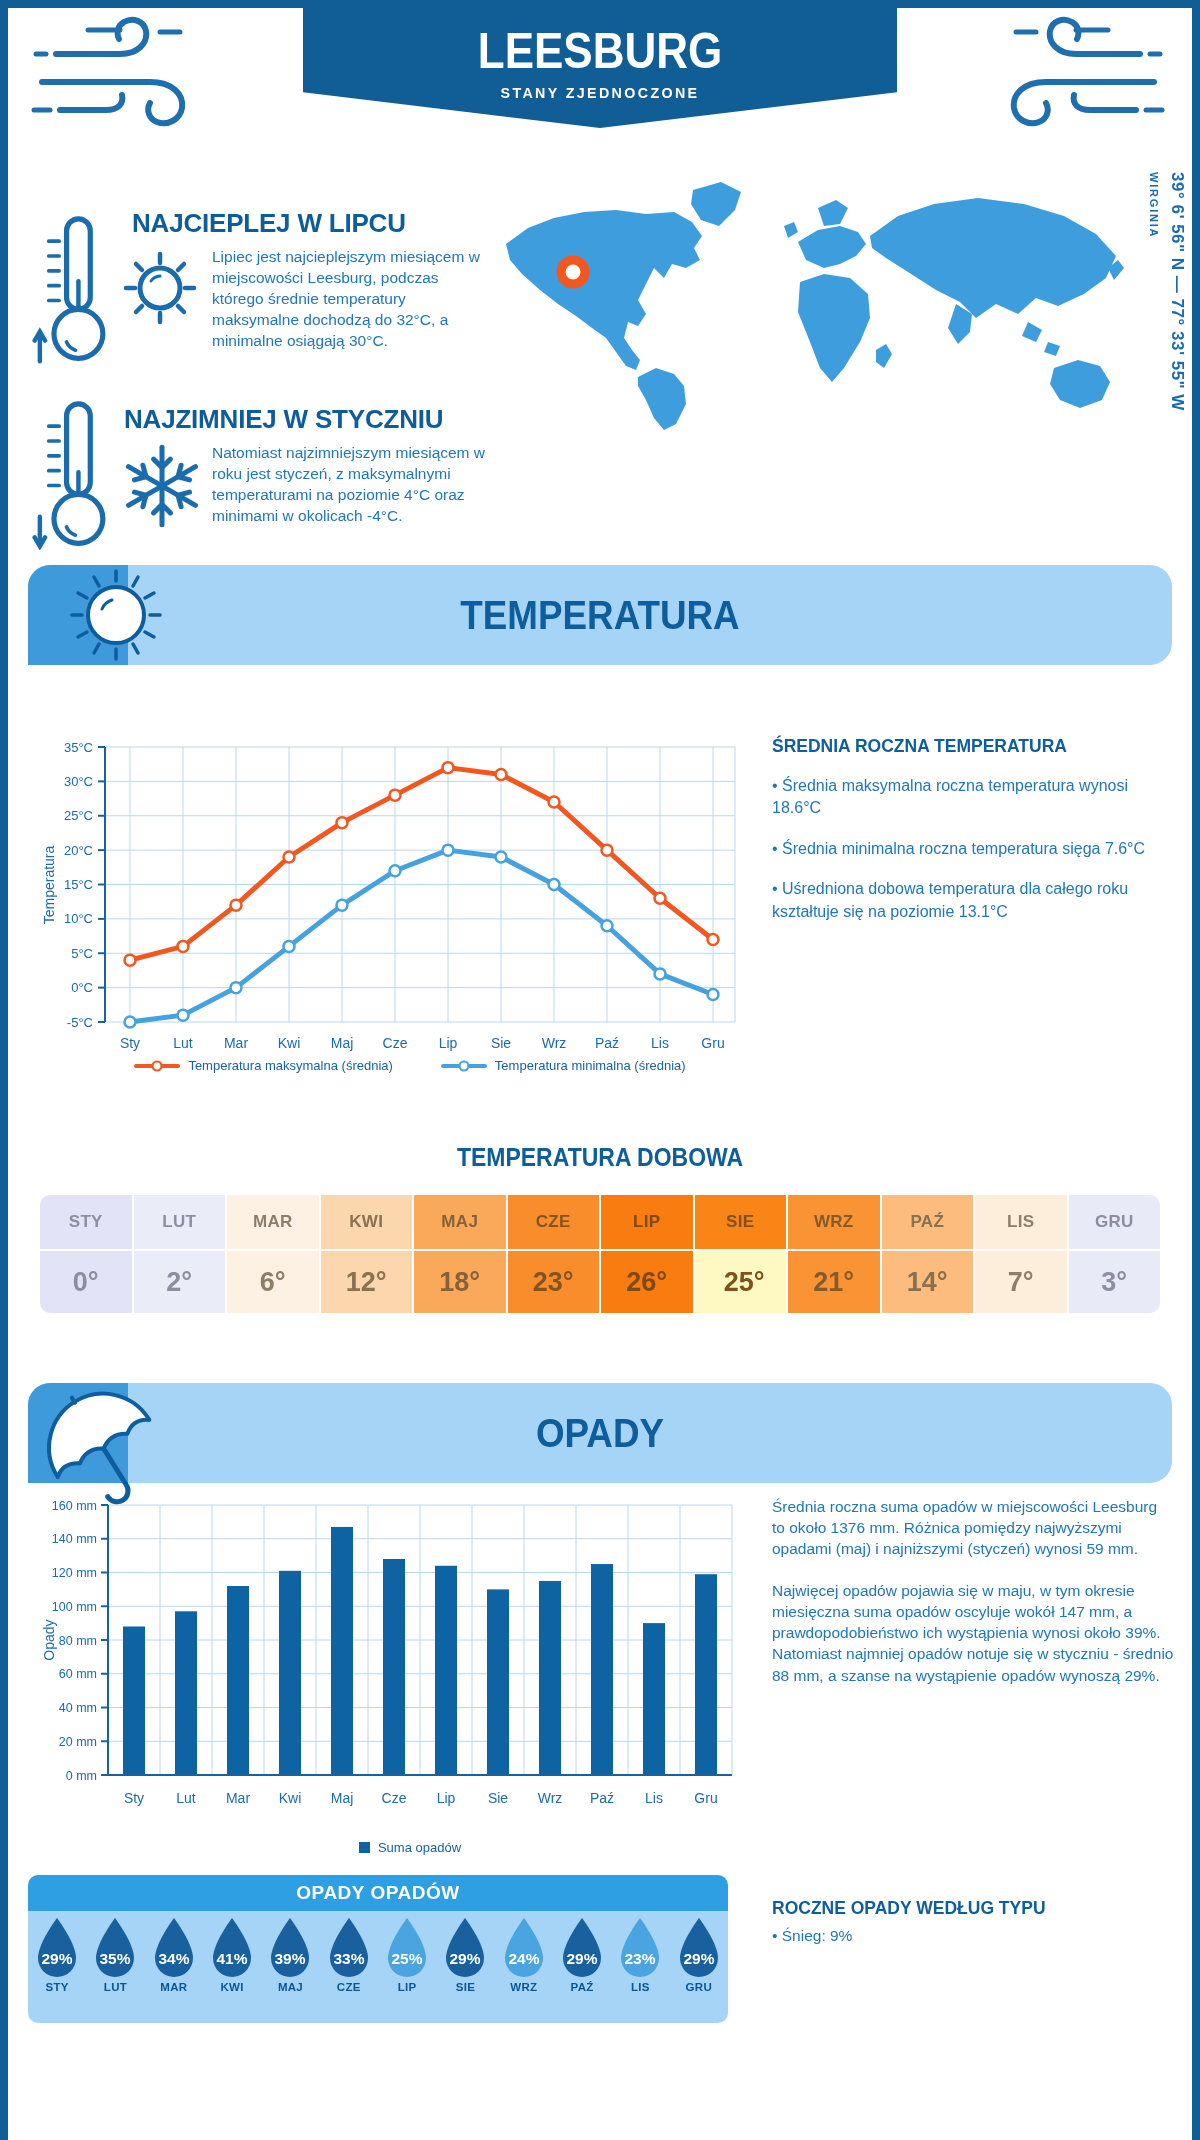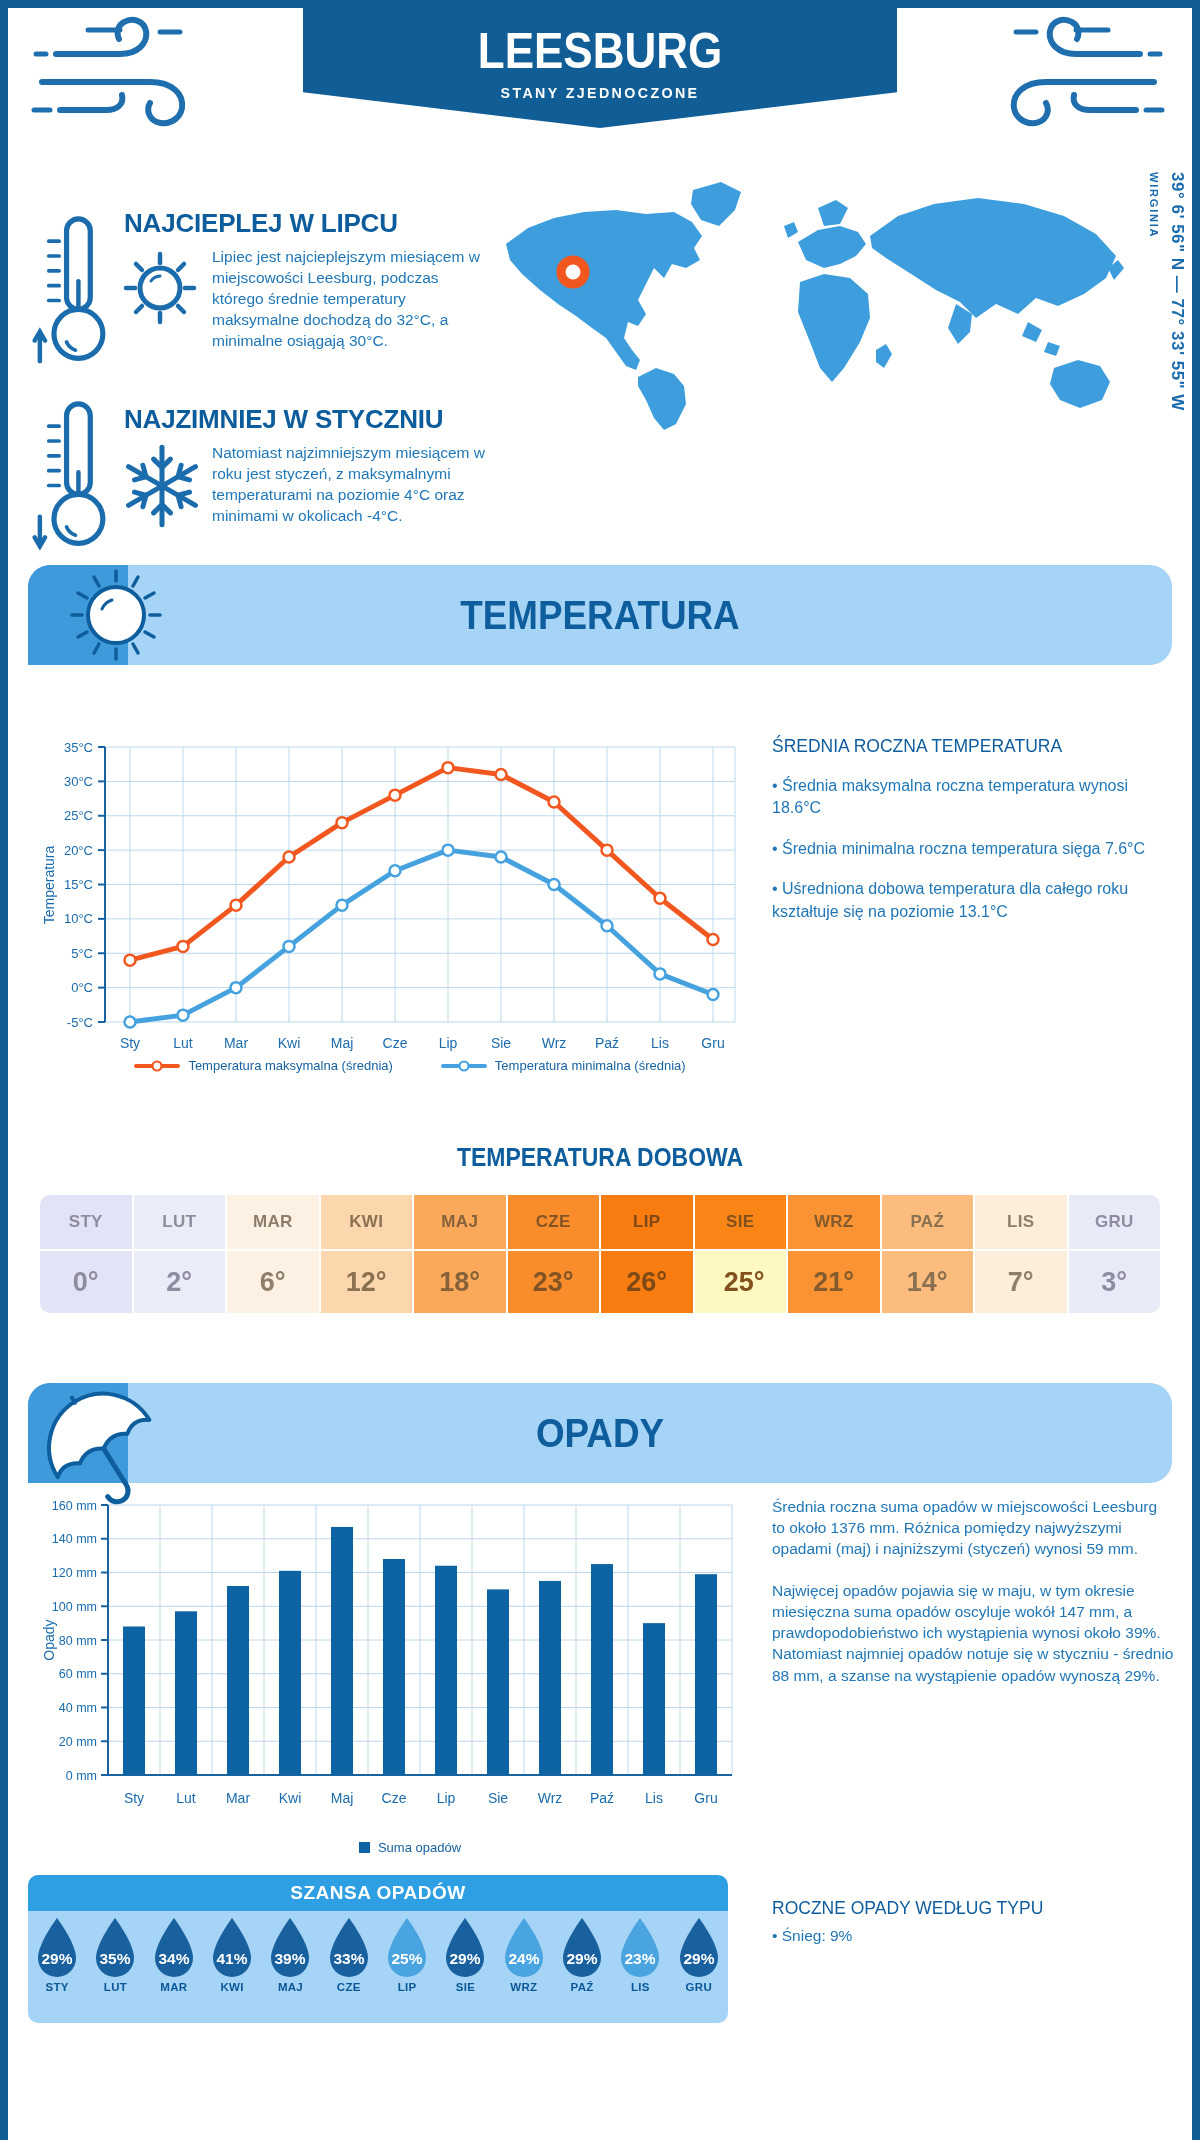--- a/index.html
+++ b/index.html
@@ -43,21 +43,21 @@
   #rain-chart{top:1490px;}
   .legend{position:absolute;left:40px;width:740px;display:flex;justify-content:center;gap:48px;
     font-size:13px;color:#17629f;align-items:center;}
   #legend-temp{top:1058px;}
   #legend-rain{top:1840px;}
   .legend-item{display:flex;align-items:center;gap:8px;}
   .legend-sq{width:11px;height:11px;background:#0e63a3;display:inline-block;}
 
   
   .col-r{position:absolute;left:772px;width:402px;color:#1f77b6;}
-  .col-title{font-size:17.5px;font-weight:400;color:#0e5d9c;margin:0 0 4px;}
+  .col-title{font-size:17.5px;font-weight:700;color:#0e5d9c;margin:0 0 4px;}
   .bullet{font-size:16px;line-height:1.4;margin:18px 0 0;}
   .bullet:before{content:"• ";}
   .para{font-size:15.5px;line-height:1.37;margin:0 0 20px;}
   .type-bullet{font-size:15.5px;line-height:1.65;margin:0;}
   .type-bullet:before{content:"• ";}
 
   
   .daily-title{position:absolute;left:0;top:1143px;width:1200px;text-align:center;margin:0;
     font-size:25px;font-weight:800;color:#0e5d9c;transform:scaleX(.92);}
   .daily-table{position:absolute;left:40px;top:1195px;width:1120px;border-radius:10px;overflow:hidden;}
@@ -151,21 +151,21 @@
           <path d="M40 65 V74"></path>
           <path d="M6 40 H15"></path>
           <path d="M65 40 H74"></path>
         <path d="M16 16 L22 22"></path>
           <path d="M58 58 L64 64"></path>
           <path d="M16 64 L22 58"></path>
           <path d="M58 22 L64 16"></path>
       </g>
     </g>
   </svg>
-  <h2 class="sec-title" style="left:124px;top:186px;">NAJCIEPLEJ W LIPCU</h2>
+  <h2 class="sec-title" style="left:132px;top:186px;">NAJCIEPLEJ W LIPCU</h2>
   <p class="sec-text" style="left:212px;top:230px;width:272px;">Lipiec jest najcieplejszym miesiącem w miejscowości Leesburg, podczas którego średnie temperatury maksymalne dochodzą do 32°C, a minimalne osiągają 30°C.</p>
 
   <svg class="icon" style="left:32px;top:398px;" width="78" height="152" viewBox="0 0 100 205">
     <g stroke="#1b6cac" stroke-linecap="round" fill="none">
       <g stroke-width="5">
           <path d="M20 38 H34"></path>
           <path d="M20 58 H34"></path>
           <path d="M20 78 H34"></path>
           <path d="M20 98 H34"></path>
           <path d="M20 118 H34"></path>
@@ -479,21 +479,21 @@
   <div class="col-r" style="top:1496px;">
     <p class="para">Średnia roczna suma opadów w miejscowości Leesburg to około 1376 mm. Różnica pomiędzy najwyższymi opadami (maj) i najniższymi (styczeń) wynosi 59 mm.</p>
     <p class="para">Najwięcej opadów pojawia się w maju, w tym okresie miesięczna suma opadów oscyluje wokół 147 mm, a prawdopodobieństwo ich wystąpienia wynosi około 39%. Natomiast najmniej opadów notuje się w styczniu - średnio 88 mm, a szanse na wystąpienie opadów wynoszą 29%.</p>
   </div>
   <div class="col-r" style="top:1898px;">
     <h3 class="col-title">ROCZNE OPADY WEDŁUG TYPU</h3>
     <p class="type-bullet">Śnieg: 9%</p>
   </div>
 
   <div class="chance">
-    <div class="chance-head">SZANSA OPADÓW</div>
+    <div class="chance-head">OPADY OPADÓW</div>
     <div class="chance-body" id="droplets">
         <div class="drop-slot">
           <svg width="44" height="62" viewBox="0 0 44 62">
             <path d="M22 1 C22 1 3 26 3 41 A19 19 0 0 0 41 41 C41 26 22 1 22 1 Z" fill="#19609f"></path>
             <text x="22" y="47" text-anchor="middle" font-size="15.5" font-weight="700" fill="#fff">29%</text>
           </svg>
           <div class="drop-month">STY</div>
         </div>
         <div class="drop-slot">
           <svg width="44" height="62" viewBox="0 0 44 62">

